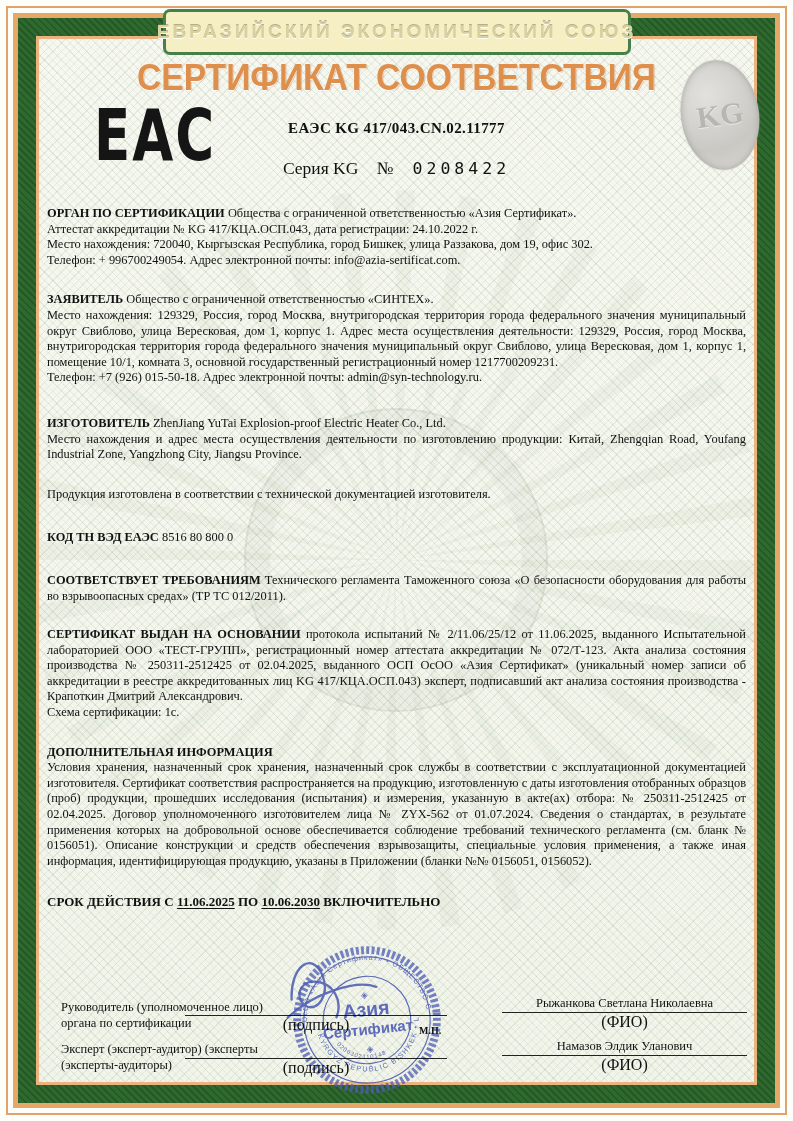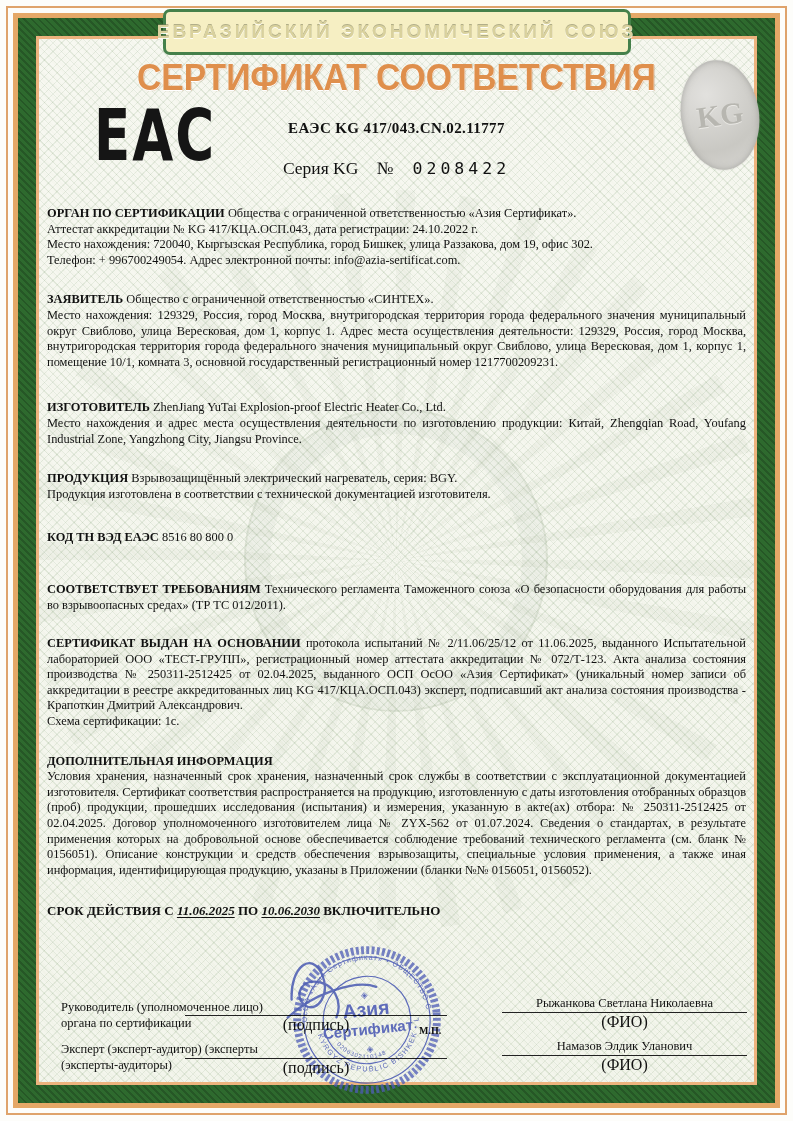--- a/index.html
+++ b/index.html
@@ -55,24 +55,24 @@
   .cert-number{margin-top:25px;text-align:center;font-weight:700;font-size:15px;letter-spacing:.4px;}
   .series-line{margin-top:21px;text-align:center;font-size:17.5px;}
   .series-num{letter-spacing:4px;font-family:"DejaVu Sans Mono",monospace;font-size:16.5px;}
   .series-gap{display:inline-block;width:10px;}
   
   .sec{font-size:12.4px;line-height:15.6px;}
   .sec .ln{min-height:15.6px;}
   .lbl{font-weight:700;}
   .just{text-align:justify;}
   .s1{margin-top:27px;} .s2{margin-top:24px;} .s3{margin-top:30px;}
-  .s4{margin-top:24px;} .s5{margin-top:28px;} .s6{margin-top:36px;font-family:Liberation Serif, serif;}
+  .s4{margin-top:24px;} .s5{margin-top:28px;} .s6{margin-top:27px;font-family:Liberation Serif, serif;}
   .s7{margin-top:23px;} .s8{margin-top:24px;}
   .validity{margin-top:25px;font-size:13px;font-weight:700;}
-  .validity u{text-underline-offset:2px;font-style:italic;}
+  .validity u{text-underline-offset:2px;}
   
   .sig-block{position:absolute;left:47px;right:47px;top:993px;height:92px;
     font-size:12.5px;line-height:16px;z-index:4;}
   .sig-role{position:absolute;width:215px;}
   .sig-role-1{left:14px;top:6px;}
   .sig-role-2{left:14px;top:48px;}
   .sig-mid{position:absolute;width:262px;left:138px;}
   .sig-mid-1{top:4px;} .sig-mid-2{top:47px;}
   .sig-mid .rule{height:18px;border-bottom:1.3px solid #222;}
   .cap{text-align:center;font-size:16px;padding-top:1px;}
@@ -124,29 +124,29 @@
     <div class="sec s1">
       <div class="ln"><b class="lbl">ОРГАН ПО СЕРТИФИКАЦИИ</b> <span>Общества с ограниченной ответственностью «Азия Сертификат».</span></div>
       <div class="ln">Аттестат аккредитации № KG 417/КЦА.ОСП.043, дата регистрации: 24.10.2022 г.</div>
       <div class="ln">Место нахождения: 720040, Кыргызская Республика, город Бишкек, улица Раззакова, дом 19, офис 302.</div>
       <div class="ln">Телефон: + 996700249054. Адрес электронной почты: info@azia-sertificat.com.</div>
     </div>
 
     <div class="sec s2">
       <div class="ln"><b class="lbl">ЗАЯВИТЕЛЬ</b> <span>Общество с ограниченной ответственностью «СИНТЕХ».</span></div>
       <div class="just">Место нахождения: 129329, Россия, город Москва, внутригородская территория города федерального значения муниципальный округ Свиблово, улица Вересковая, дом 1, корпус 1. Адрес места осуществления деятельности: 129329, Россия, город Москва, внутригородская территория города федерального значения муниципальный округ Свиблово, улица Вересковая, дом 1, корпус 1, помещение 10/1, комната 3, основной государственный регистрационный номер 1217700209231.</div>
+      <div class="ln">Телефон: +7 (926) 015-50-18. Адрес электронной почты: admin@syn-technology.ru.</div>
     </div>
 
     <div class="sec s3">
       <div class="ln"><b class="lbl">ИЗГОТОВИТЕЛЬ</b> <span>ZhenJiang YuTai Explosion-proof Electric Heater Co., Ltd.</span></div>
       <div class="just">Место нахождения и адрес места осуществления деятельности по изготовлению продукции: Китай, Zhengqian Road, Youfang Industrial Zone, Yangzhong City, Jiangsu Province.</div>
     </div>
 
     <div class="sec s4">
-      <div class="ln"><b class="lbl">ПРОДУКЦИЯ</b> <span>Взрывозащищённый электрический нагреватель, серия: BGY.</span></div>
       <div class="ln">Продукция изготовлена в соответствии с технической документацией изготовителя.</div>
     </div>
 
     <div class="sec s5">
       <div class="ln"><b class="lbl">КОД ТН ВЭД ЕАЭС</b> <span>8516 80 800 0</span></div>
     </div>
 
     <div class="sec s6">
       <div class="just"><b class="lbl">СООТВЕТСТВУЕТ ТРЕБОВАНИЯМ</b> <span>Технического регламента Таможенного союза «О безопасности оборудования для работы во взрывоопасных средах» (ТР ТС 012/2011).</span></div>
     </div>

